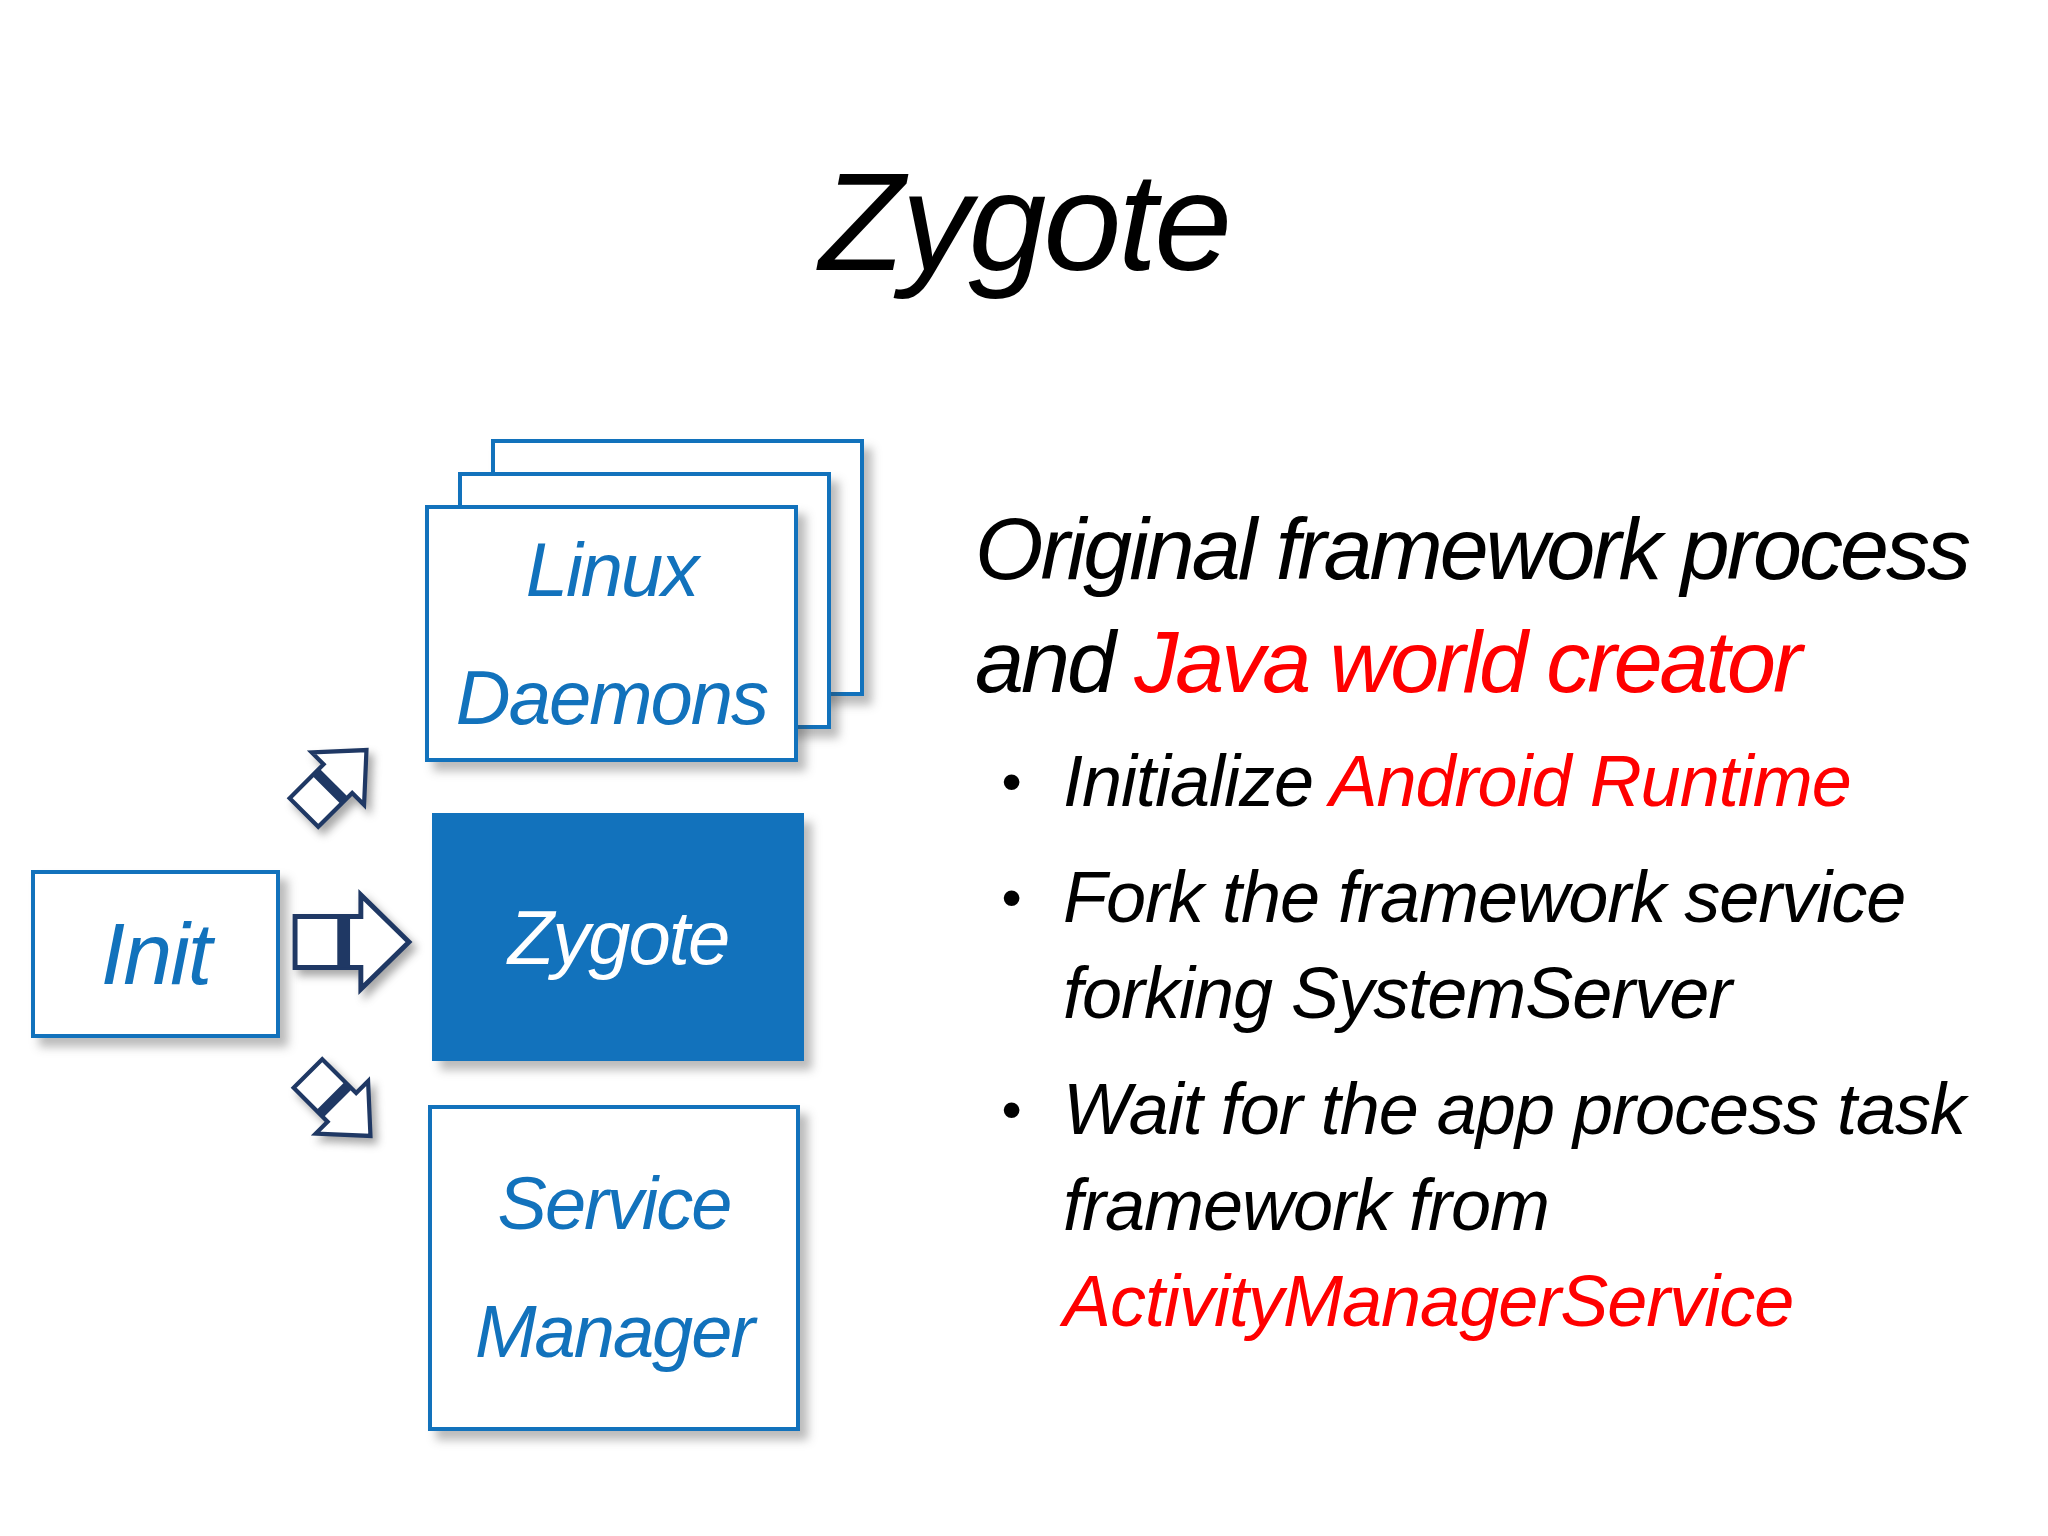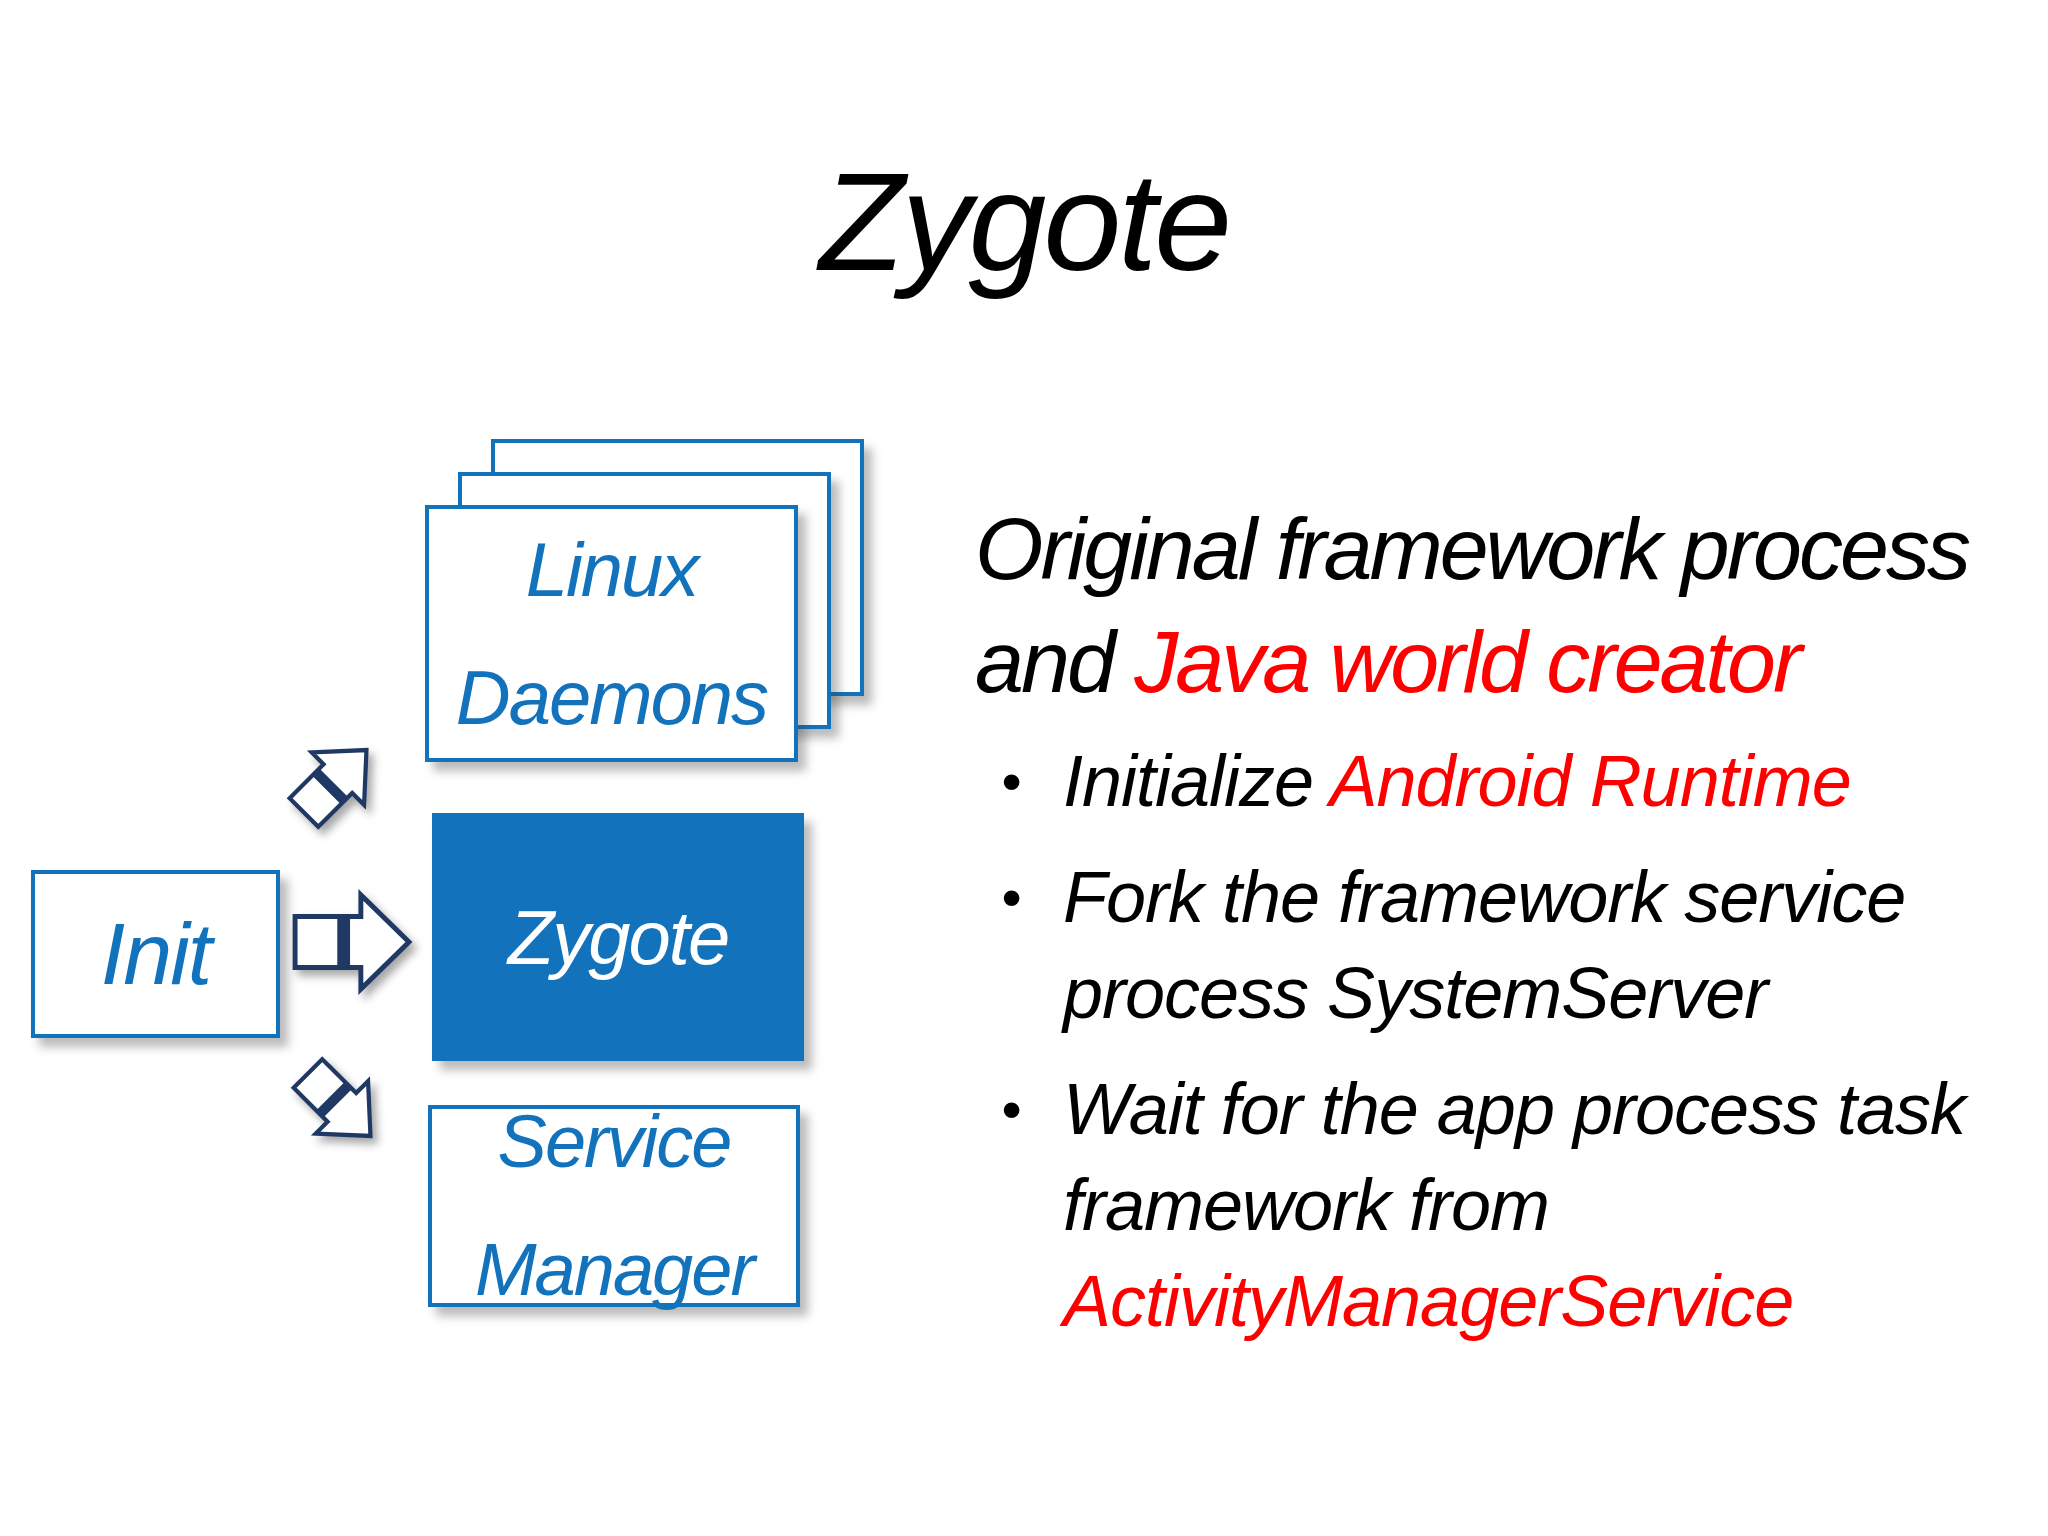--- a/index.html
+++ b/index.html
@@ -55,21 +55,21 @@
     font-size: 76px; letter-spacing: -2px; line-height: 108px;
   }
   .zygote-box {
     left: 432px; top: 813px; width: 372px; height: 248px;
     background: var(--accent-blue);
     border-color: var(--accent-blue);
     color: #ffffff;
     font-size: 76px; letter-spacing: -2px;
   }
   .service-box {
-    left: 428px; top: 1105px; width: 372px; height: 202px;
+    left: 428px; top: 1105px; width: 372px; height: 326px;
     font-size: 74px; letter-spacing: -2px; line-height: 108px;
   }
   .init-box {
     left: 31px; top: 854px; width: 249px; height: 168px;
     font-size: 88px; letter-spacing: -2px; margin-top: 16px;
   }
 
   
   .arrow {
     position: absolute;
@@ -195,21 +195,21 @@
       </div>
     </div>
 
     <div class="bullet">
       <span class="dot">•</span>
       <div class="lines">
         <div>
           <span>Fork the framework service</span>
         </div>
         <div>
-          <span>process SystemServer</span>
+          <span>forking SystemServer</span>
         </div>
       </div>
     </div>
 
     <div class="bullet">
       <span class="dot">•</span>
       <div class="lines">
         <div>
           <span>Wait for the app process task</span>
         </div>

